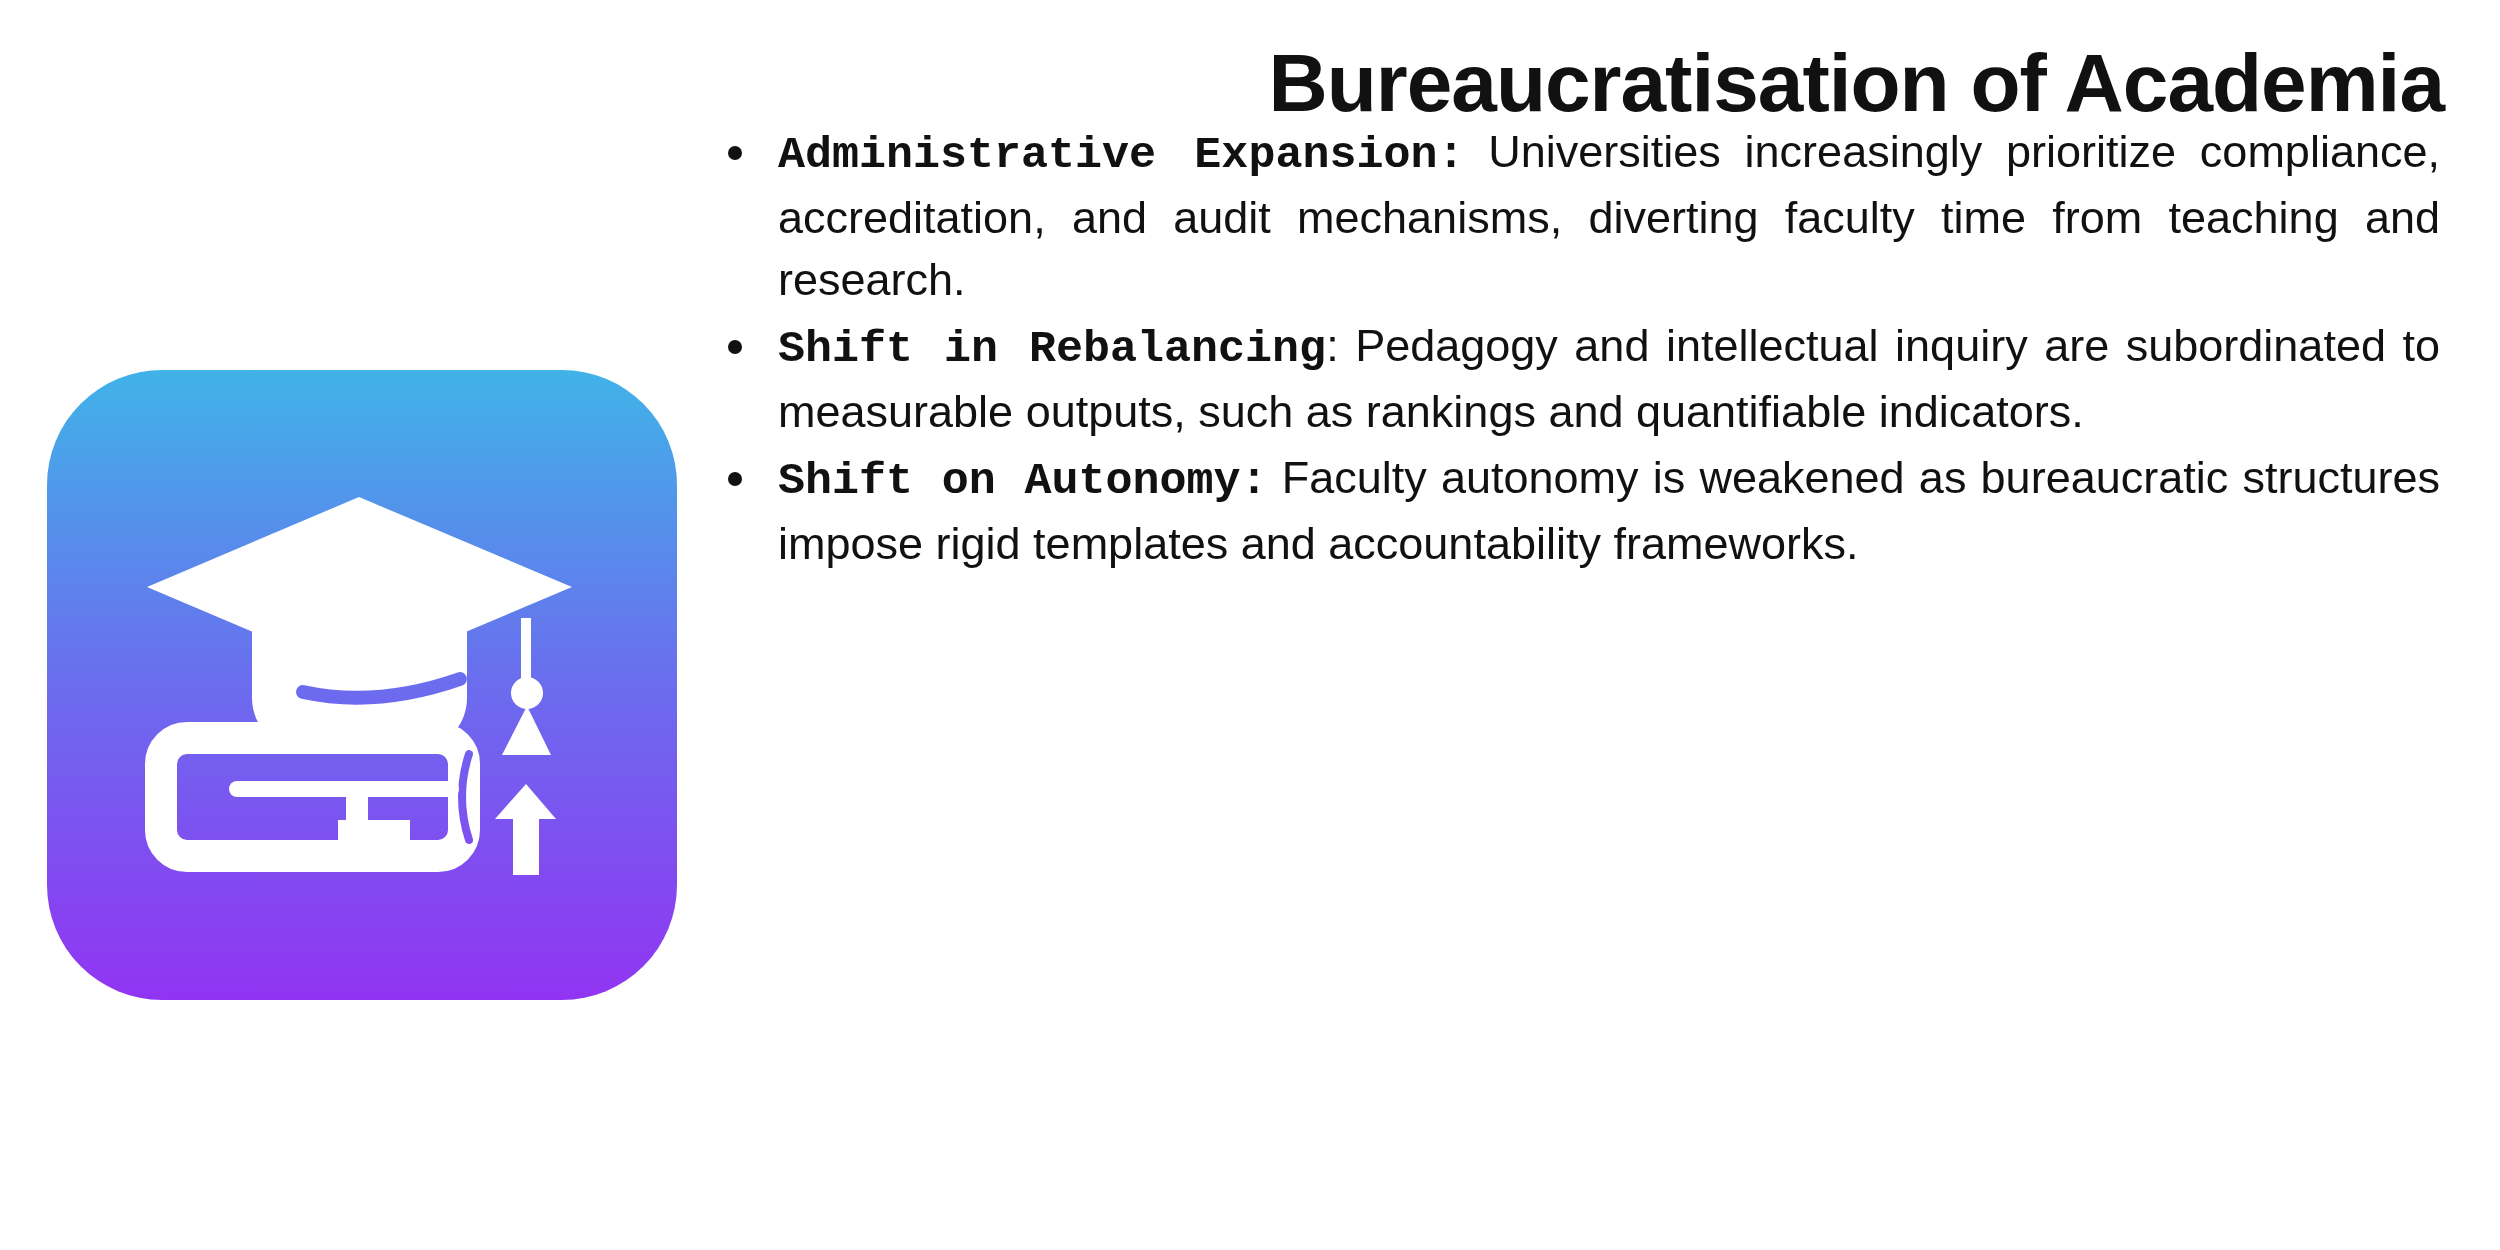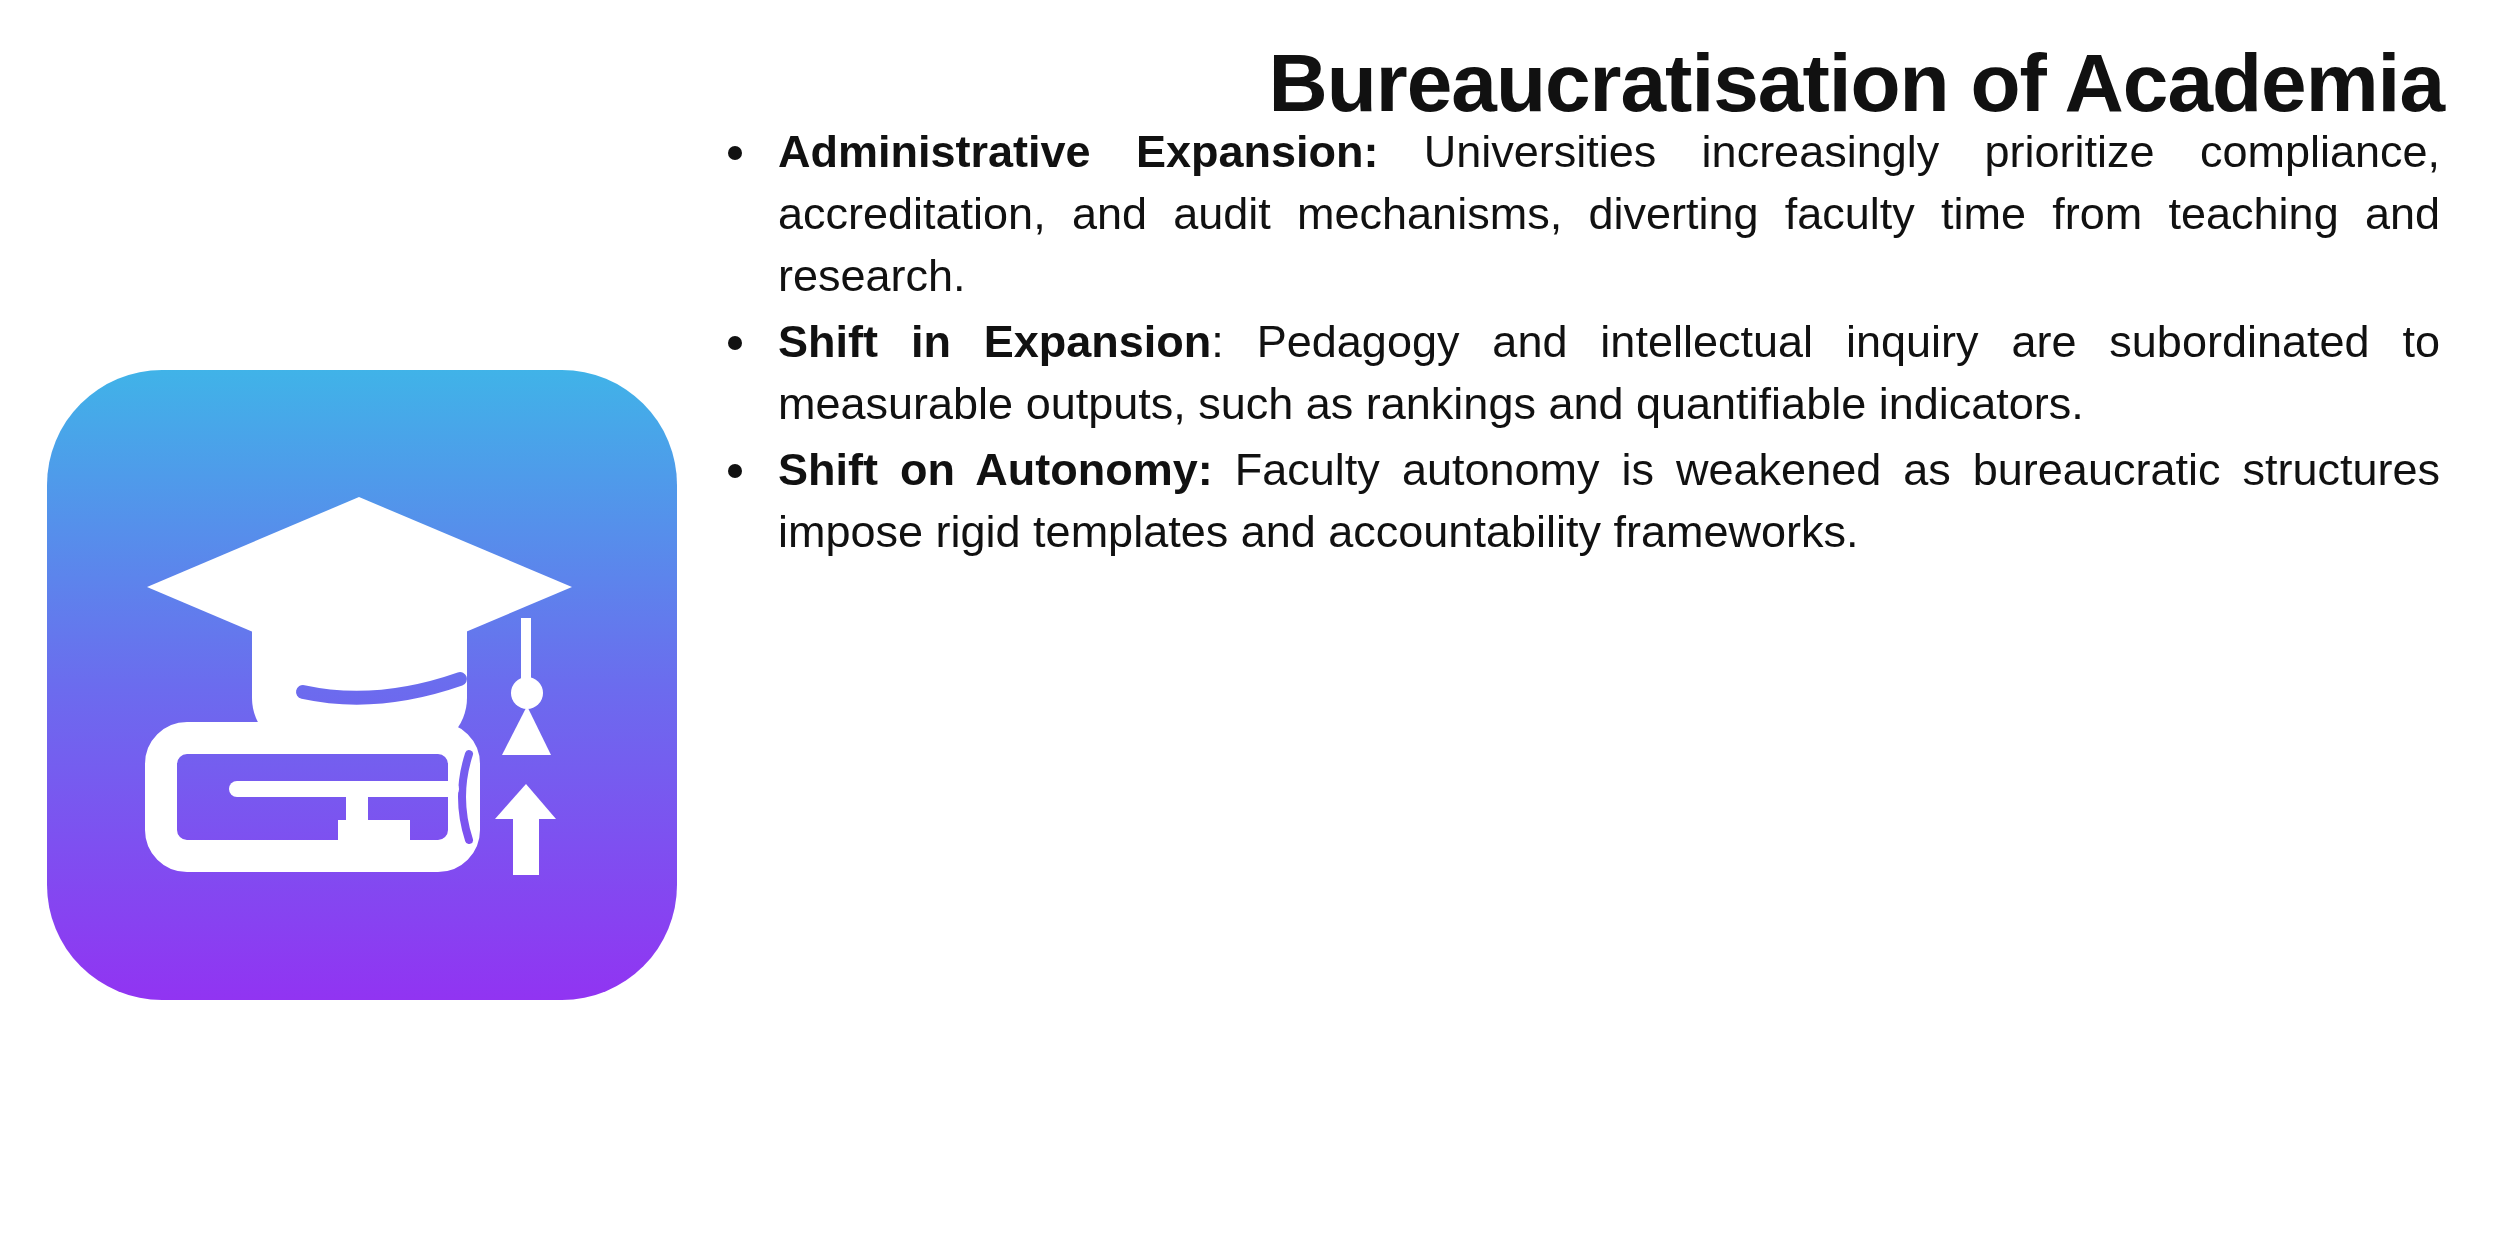--- a/index.html
+++ b/index.html
@@ -42,21 +42,21 @@
     text-align: justify;
   }
   .bullet-list li::before {
     content: "";
     position: absolute;
     left: -8px; top: 25px;
     width: 14px; height: 14px;
     border-radius: 50%;
     background: currentColor;
   }
-  .lead { font-weight: bold; }
+  .lead { font-weight: bold; font-family: Liberation Mono, monospace; }
 
   .app-icon {
     position: absolute;
     left: 47px; top: 370px;
     width: 630px; height: 630px;
   }
   .app-icon svg { display: block; width: 100%; height: 100%; }
 </style>
 </head>
 <body>
@@ -101,15 +101,15 @@
 
       <rect x="466" y="449" width="26" height="56"></rect>
     </g>
   </svg>
 </div>
 
 <h1 class="page-title">Bureaucratisation of Academia</h1>
 
 <ul class="bullet-list">
     <li><span class="lead">Administrative Expansion:</span><span> Universities increasingly prioritize compliance, accreditation, and audit mechanisms, diverting faculty time from teaching and research.</span></li>
-    <li><span class="lead">Shift in Expansion</span><span>: Pedagogy and intellectual inquiry are subordinated to measurable outputs, such as rankings and quantifiable indicators.</span></li>
+    <li><span class="lead">Shift in Rebalancing</span><span>: Pedagogy and intellectual inquiry are subordinated to measurable outputs, such as rankings and quantifiable indicators.</span></li>
     <li><span class="lead">Shift on Autonomy:</span><span> Faculty autonomy is weakened as bureaucratic structures impose rigid templates and accountability frameworks.</span></li>
   </ul>
 
 </body></html>

